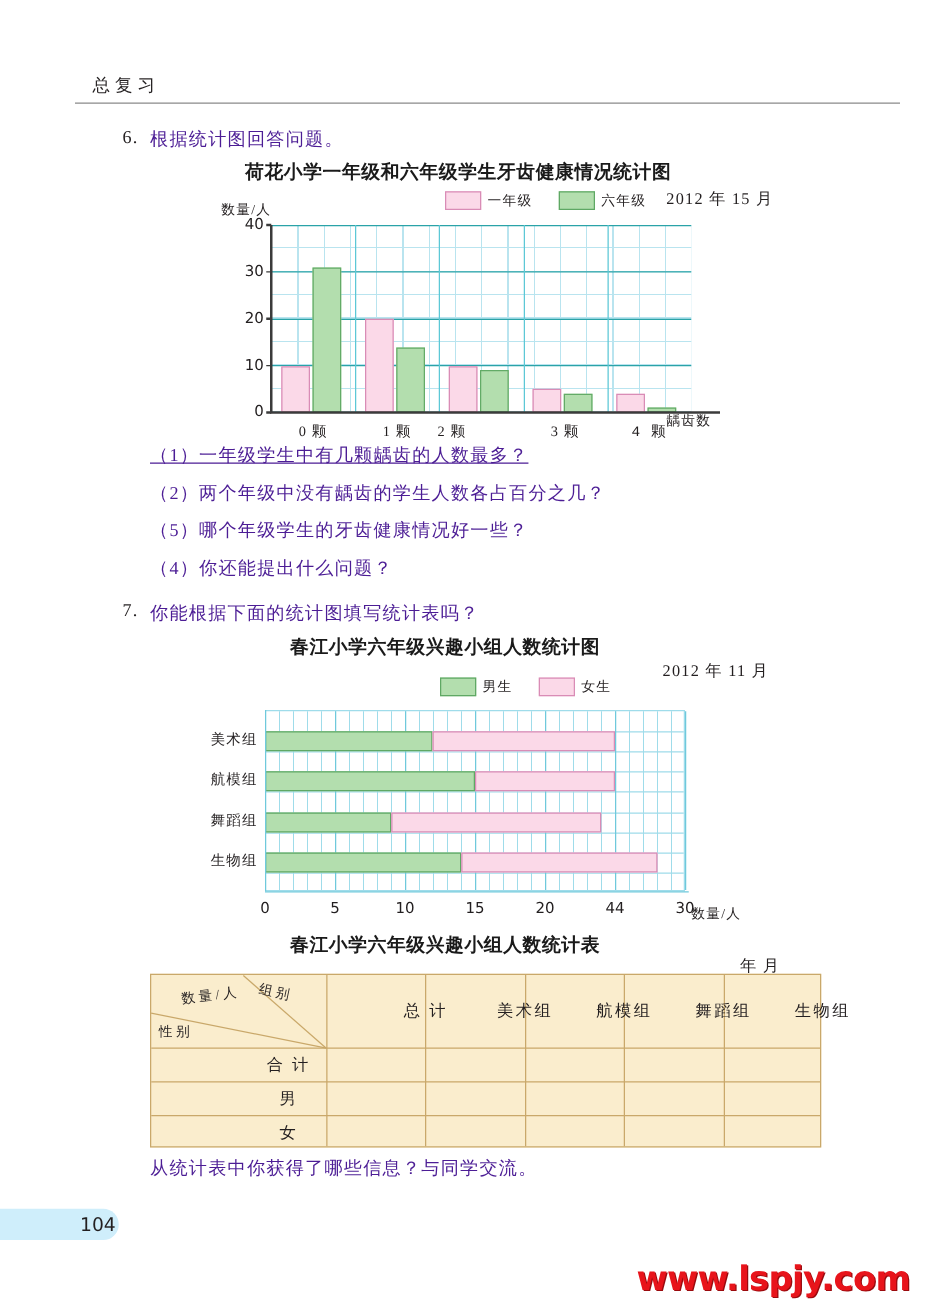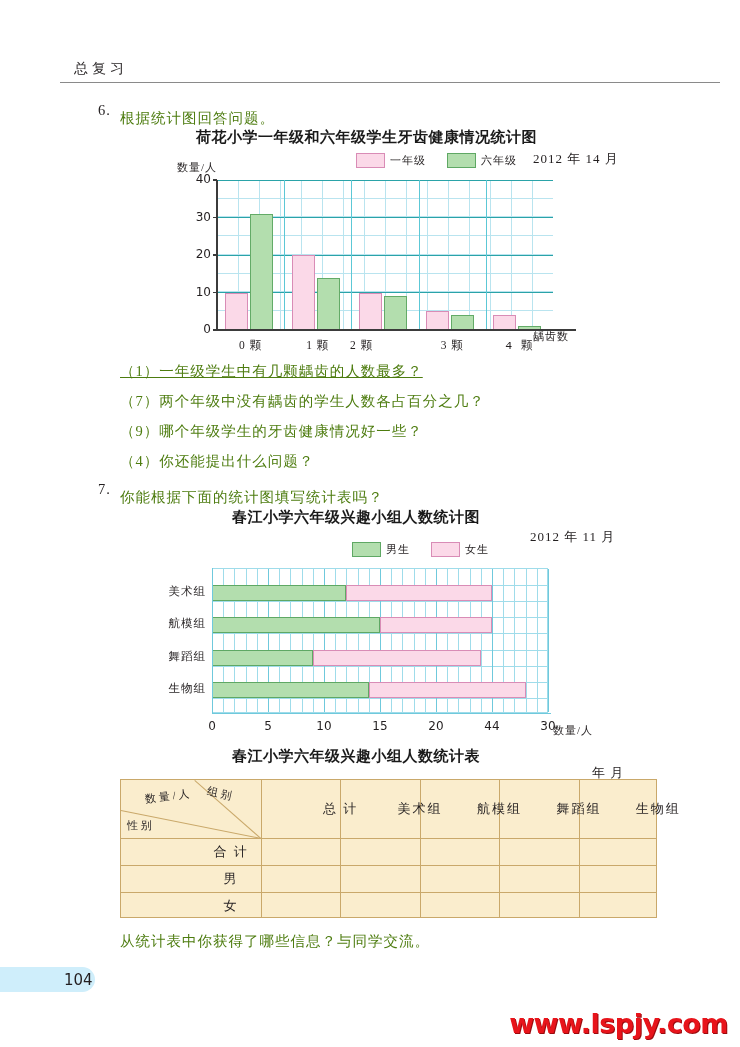--- a/index.html
+++ b/index.html
@@ -12,21 +12,21 @@
   }
   
   #header-rule{
     position:absolute;left:60px;top:82px;width:660px;height:1px;background:#8a8a8a;
   }
   #chapter-title{
     position:absolute;left:74px;top:60px;
     font-size:14px;letter-spacing:4px;color:#231f20;
   }
   
-  .qtext{position:absolute;font-size:14.5px;letter-spacing:1px;color:#4d7c0f;white-space:nowrap;margin-top:7px;}
+  .qtext{position:absolute;font-size:14.5px;letter-spacing:1px;color:#4c1d95;white-space:nowrap;}
   .numlead{position:absolute;font-size:14.5px;color:#231f20;white-space:nowrap;letter-spacing:1px;}
   .ctitle{position:absolute;font-family:"DejaVu Sans","Liberation Sans",sans-serif;
           font-weight:bold;font-size:15px;color:#1a1a1a;white-space:nowrap;letter-spacing:.5px;}
   .cdate{position:absolute;font-size:13px;color:#231f20;white-space:nowrap;letter-spacing:1px;}
   .axlabel{position:absolute;font-size:11px;color:#231f20;white-space:nowrap;letter-spacing:1px;}
   .ticknum{position:absolute;font-size:12px;color:#231f20;
            font-family:"DejaVu Sans","Liberation Sans",sans-serif;white-space:nowrap;}
   .catlabel{position:absolute;font-size:11.5px;color:#231f20;white-space:nowrap;letter-spacing:1px;}
 
   
@@ -92,21 +92,21 @@
 </head>
 <body>
 
 <div id="header-rule"></div>
 <div id="chapter-title">总复习</div>
 
 <div class="numlead" style="left:98px;top:102px;">6.</div>
 <div class="qtext" style="left:120px;top:102px;">根据统计图回答问题。</div>
 
 <div class="ctitle" style="left:196px;top:128px;">荷花小学一年级和六年级学生牙齿健康情况统计图</div>
-<div class="cdate" style="left:533px;top:150px;">2012 年 14 月</div>
+<div class="cdate" style="left:533px;top:150px;">2012 年 15 月</div>
 <div class="axlabel" style="left:177px;top:160px;">数量/人</div>
 
 <div class="legend" id="legend1" style="left:356px;top:153px;">
   <div class="grp">
     <span class="sw" style="background:#fbd9e8;border:1px solid #d98cb6;"></span>
     <span class="lb">一年级</span>
   </div>
   <div class="grp">
     <span class="sw" style="background:#b3deae;border:1px solid #5fa864;"></span>
     <span class="lb">六年级</span>
@@ -148,22 +148,22 @@
     <div class="tickmark" style="top: -0.7px;"></div>
     <div class="catlabel" style="left: 0px; top: 158px; width: 67.2px; text-align: center;">0 颗</div>
     <div class="catlabel" style="left: 67.2px; top: 158px; width: 67.2px; text-align: center;">1 颗</div>
     <div class="catlabel" style="left: 133px; top: 158px; width: 67.2px; text-align: left;">2 颗</div>
     <div class="catlabel" style="left: 201.6px; top: 158px; width: 67.2px; text-align: center;">3 颗</div>
     <div class="catlabel" style="left: 268.8px; top: 158px; width: 67.2px; text-align: center; font-family: Liberation Mono, monospace;">4 颗</div>
   </div>
 <div class="axlabel" style="left:533px;top:329px;">龋齿数</div>
 
 <div class="qtext" style="left:120px;top:355px;text-decoration:underline;">（1）一年级学生中有几颗龋齿的人数最多？</div>
-<div class="qtext" style="left:120px;top:385px;">（7）两个年级中没有龋齿的学生人数各占百分之几？</div>
-<div class="qtext" style="left:120px;top:415px;">（9）哪个年级学生的牙齿健康情况好一些？</div>
+<div class="qtext" style="left:120px;top:385px;">（2）两个年级中没有龋齿的学生人数各占百分之几？</div>
+<div class="qtext" style="left:120px;top:415px;">（5）哪个年级学生的牙齿健康情况好一些？</div>
 <div class="qtext" style="left:120px;top:445px;">（4）你还能提出什么问题？</div>
 
 <div class="numlead" style="left:98px;top:481px;">7.</div>
 <div class="qtext" style="left:120px;top:481px;">你能根据下面的统计图填写统计表吗？</div>
 
 <div class="ctitle" style="left:232px;top:508px;">春江小学六年级兴趣小组人数统计图</div>
 <div class="cdate" style="left:530px;top:528px;">2012 年 11 月</div>
 
 <div class="legend" id="legend2" style="left:352px;top:542px;">
   <div class="grp">

